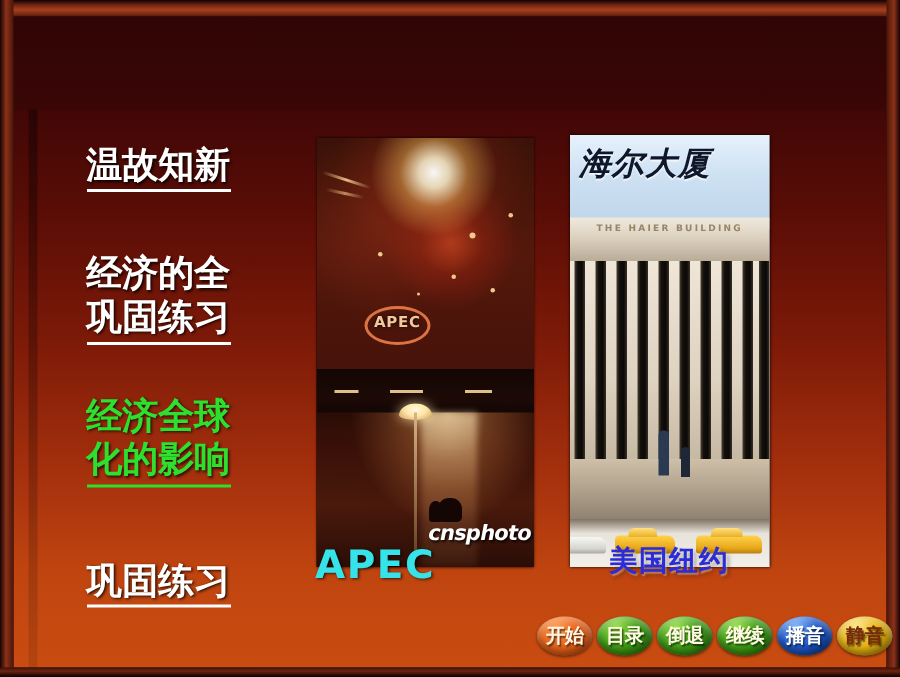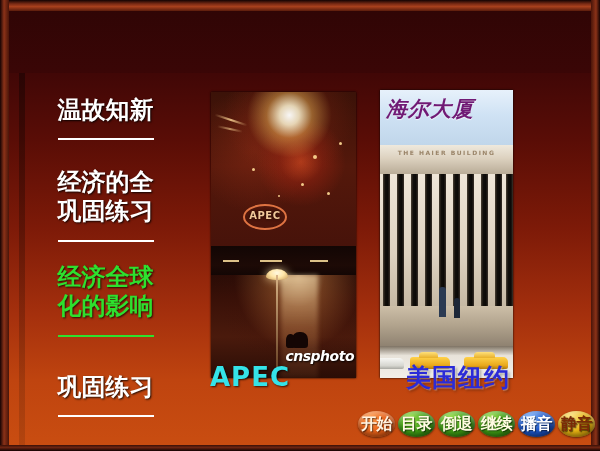--- a/index.html
+++ b/index.html
@@ -84,21 +84,21 @@
     margin-bottom:0;
     font-size:24px;font-weight:bold;
     line-height:1.22;
     color:#ffffff;
     text-shadow:1px 1px 2px rgba(0,0,0,.85);
     cursor:pointer;
   }
   .menu-item .ul{
     display:inline-block;
     border-bottom:2px solid currentColor;
-    padding-bottom:13px;
+    padding-bottom:1px;
   }
   .menu-item.green{color:#2ee02e;text-shadow:1px 1px 2px rgba(0,0,0,.75);}
   .mi-1{position:absolute;left:0;top:8px;width:175px;}
   .mi-2{position:absolute;left:0;top:80px;width:175px;}
   .mi-3{position:absolute;left:0;top:175px;width:175px;}
   .mi-4{position:absolute;left:0;top:285px;width:175px;}
 
   
   .photo-left{
     position:absolute;left:211px;top:92px;width:145px;height:286px;
@@ -193,21 +193,21 @@
     background:#cfd6de;
     box-shadow:0 0 2px #000;
   }
   .pr-sky{
     position:absolute;left:0;top:0;width:100%;height:22%;
     background:linear-gradient(180deg,#e7f1fb 0%,#cfe2f4 40%,#bcd3e8 100%);
   }
   .pr-haier{
     position:absolute;left:6px;top:5px;
     font-size:21px;font-weight:bold;font-style:italic;
-    color:#701a75;letter-spacing:1px;
+    color:#0f172a;letter-spacing:1px;
     text-shadow:0 1px 1px rgba(255,255,255,.7);
     white-space:nowrap;
   }
   .pr-cornice{
     position:absolute;left:0;top:19%;width:100%;height:10%;
     background:linear-gradient(180deg,#efe9dd 0%,#d9cfbe 45%,#b5a territory 100%);
     background:linear-gradient(180deg,#efe9dd 0%,#ddd2c0 45%,#b9ac97 100%);
     border-bottom:2px solid #8d7f69;
   }
   .pr-engrave{
@@ -246,35 +246,35 @@
     position:absolute;bottom:3%;left:-2px;height:11px;width:26px;
     border-radius:3px 5px 2px 2px;
     background:linear-gradient(180deg,#f7f7f4 0%,#d6d6d0 70%,#a9a9a2 100%);
   }
   .pedestrian{
     position:absolute;background:#2b3a52;border-radius:3px 3px 0 0;
   }
 
   .label-newyork{
     position:absolute;left:406px;top:361px;z-index:5;
-    font-size:25px;font-weight:bold;color:#2b2bd8;
+    font-size:19px;font-weight:bold;color:#2b2bd8;
     letter-spacing:1px;
     text-shadow:1px 1px 1px rgba(255,255,255,.35),2px 2px 3px rgba(0,0,0,.35);
     white-space:nowrap;
   }
 
   
   .navbar{
     position:absolute;left:358px;top:411px;z-index:7;
     display:flex;align-items:center;gap:3px;
   }
   .nav-btn{
     width:37px;height:26px;border-radius:50%;
     display:flex;align-items:center;justify-content:center;
-    font-size:16px;font-weight:bold;
+    font-size:13px;font-weight:bold;
     letter-spacing:-.5px;
     cursor:pointer;
     text-shadow:1px 1px 1px rgba(0,0,0,.55);
     box-shadow:inset 0 -3px 5px rgba(0,0,0,.35), inset 0 3px 4px rgba(255,255,255,.35), 0 1px 2px rgba(0,0,0,.5);
     white-space:nowrap;
     font-family:"DejaVu Sans","Liberation Sans",sans-serif;
   }
   .nav-orange{background:radial-gradient(circle at 35% 28%,#ff9a4a 0%,#e8631a 45%,#a43a08 100%);color:#fff4e2;}
   .nav-green {background:radial-gradient(circle at 35% 28%,#9ae24a 0%,#3e9c14 45%,#1d5708 100%);color:#fffbe2;}
   .nav-blue  {background:radial-gradient(circle at 35% 28%,#7fb6ff 0%,#1d56c8 45%,#0b2a70 100%);color:#fff;}

